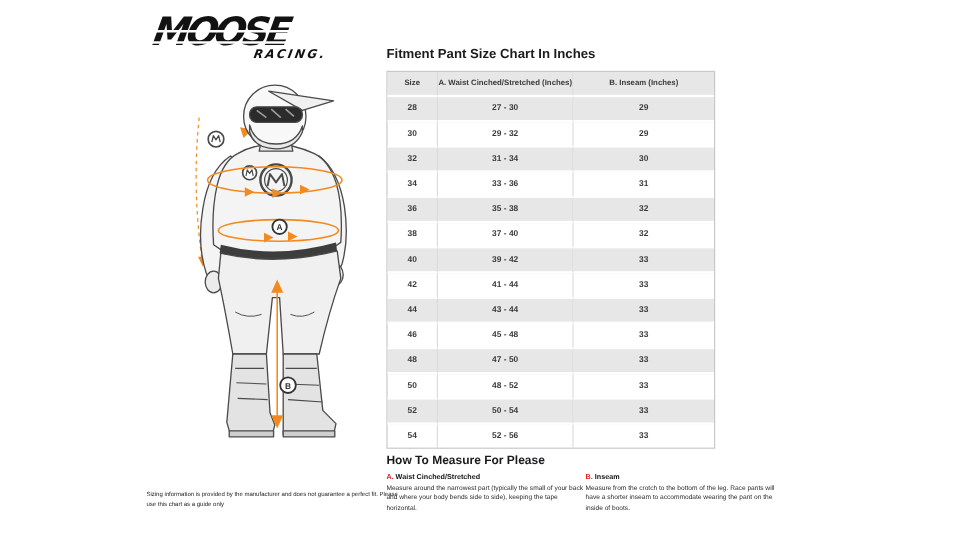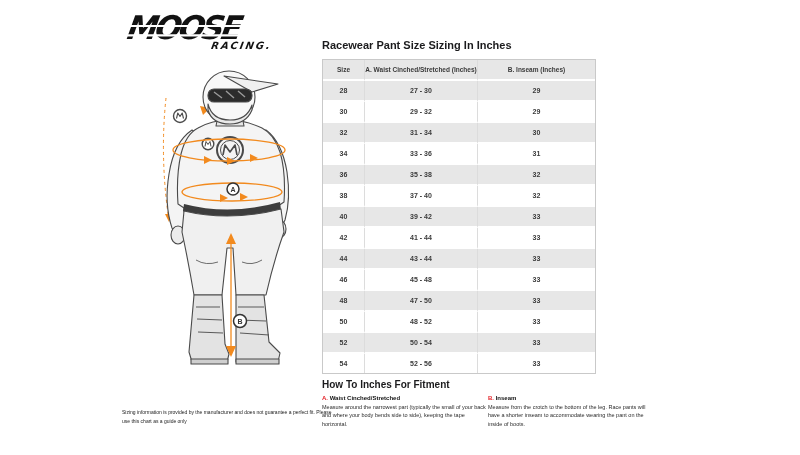--- a/index.html
+++ b/index.html
@@ -140,21 +140,21 @@
   <g>
     <circle cx="121" cy="125" r="6" fill="#ffffff" stroke="#333" stroke-width="1.5"></circle>
     <text x="121" y="127.6" text-anchor="middle" font-size="7" font-weight="bold" fill="#333" font-family="Liberation Sans, sans-serif">A</text>
     <circle cx="128" cy="257" r="6.5" fill="#ffffff" stroke="#333" stroke-width="1.5"></circle>
     <text x="128" y="259.8" text-anchor="middle" font-size="7" font-weight="bold" fill="#333" font-family="Liberation Sans, sans-serif">B</text>
   </g>
 </svg>
 
 <div class="abs disclaimer">Sizing information is provided by the manufacturer and does not guarantee a perfect fit. Please use this chart as a guide only</div>
 
-<div class="abs chart-title">Racewear Pant Size Sizing In Inches</div>
+<div class="abs chart-title">Fitment Pant Size Chart In Inches</div>
 
 <table class="abs size-table">
   <colgroup>
     <col style="width:42px">
       <col style="width:113px">
       <col style="width:117px">
   </colgroup>
   <thead>
     <tr>
       <th>Size</th>
@@ -229,21 +229,21 @@
         <td>33</td>
       </tr>
       <tr>
         <td>54</td>
         <td>52 - 56</td>
         <td>33</td>
       </tr>
     </tbody>
 </table>
 
-<div class="abs howto-title">How To Inches For Fitment</div>
+<div class="abs howto-title">How To Measure For Please</div>
 
 <div class="abs howto-col howto-a">
   <div class="howto-label">
     <span class="prefix">A.</span><span> Waist Cinched/Stretched</span>
   </div>
   <div class="howto-text">Measure around the narrowest part (typically the small of your back and where your body bends side to side), keeping the tape horizontal.</div>
 </div>
 
 <div class="abs howto-col howto-b">
   <div class="howto-label">

